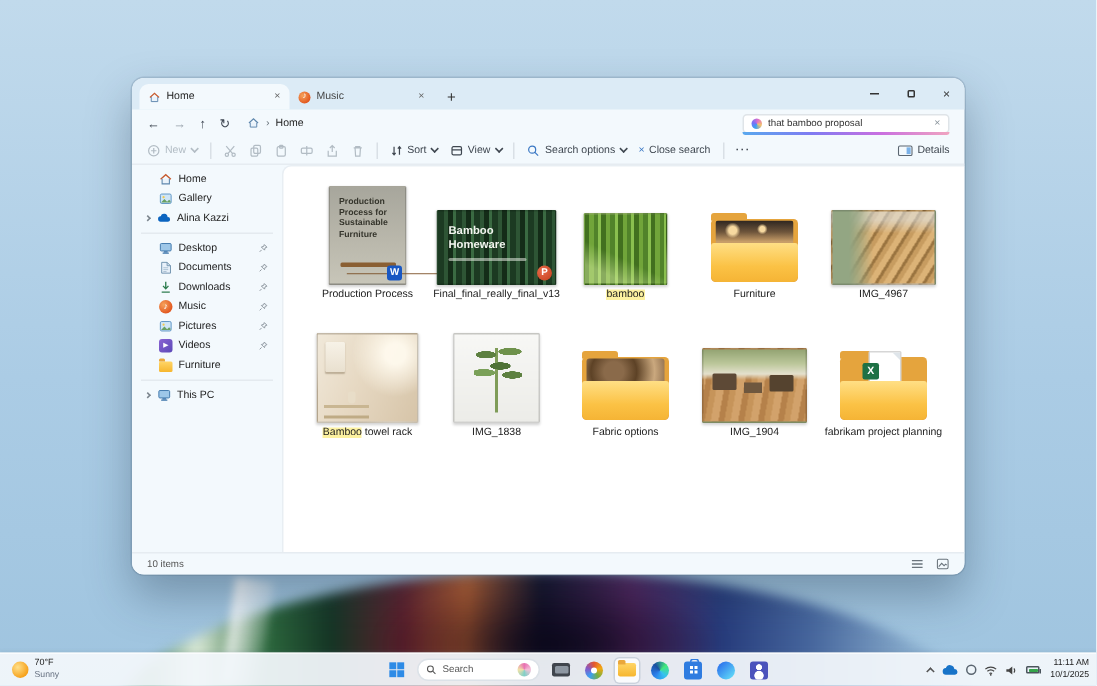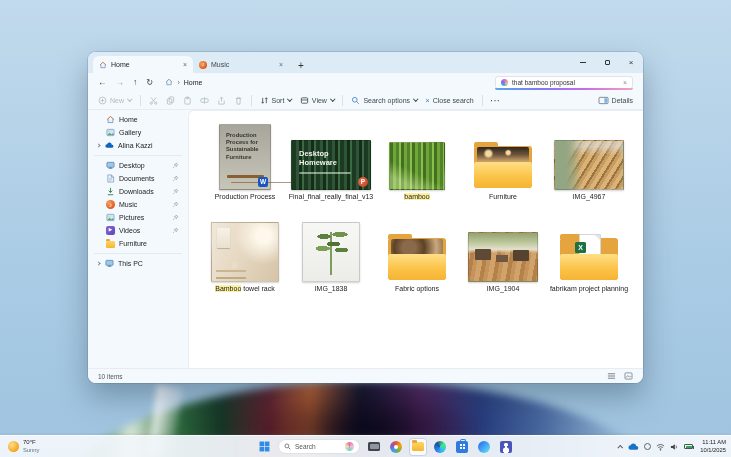--- a/index.html
+++ b/index.html
@@ -480,21 +480,21 @@
             <div class="thumb t-doc imgframe">
               <div class="doc-title">Production Process for Sustainable Furniture</div>
               <div class="doc-bench"></div>
               <div class="badge word">W</div>
             </div>
             <div class="fname"><span class="hl"></span><span>Production Process</span></div>
           </div>
 
           <div class="cell">
             <div class="thumb t-ppt imgframe">
-              <div class="ppt-title">Desktop Homeware</div>
+              <div class="ppt-title">Bamboo Homeware</div>
               <div class="ppt-sub"></div>
               <div class="badge ppt">P</div>
             </div>
             <div class="fname"><span class="hl"></span><span>Final_final_really_final_v13</span></div>
           </div>
 
           <div class="cell">
             <div class="thumb t-bamboo imgframe"></div>
             <div class="fname"><span class="hl">bamboo</span><span></span></div>
           </div>

